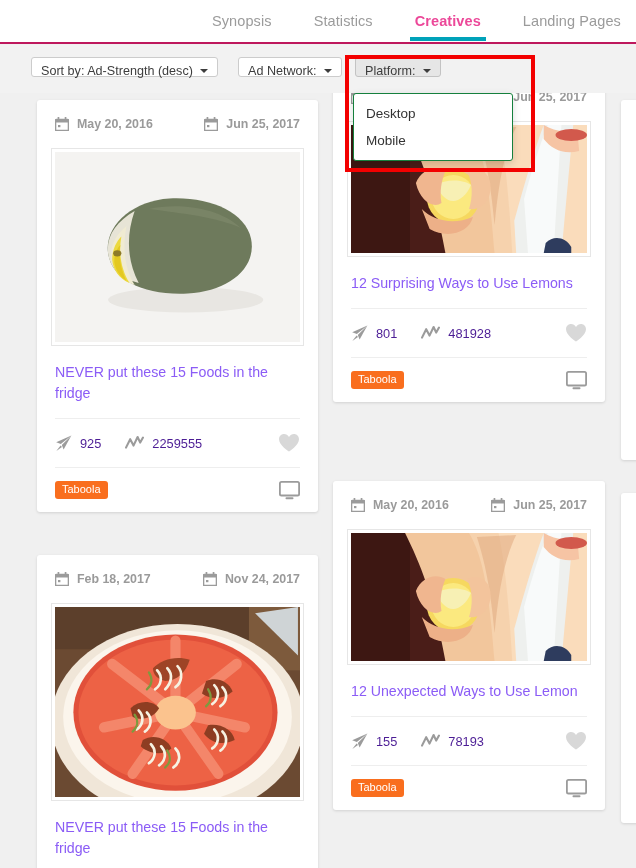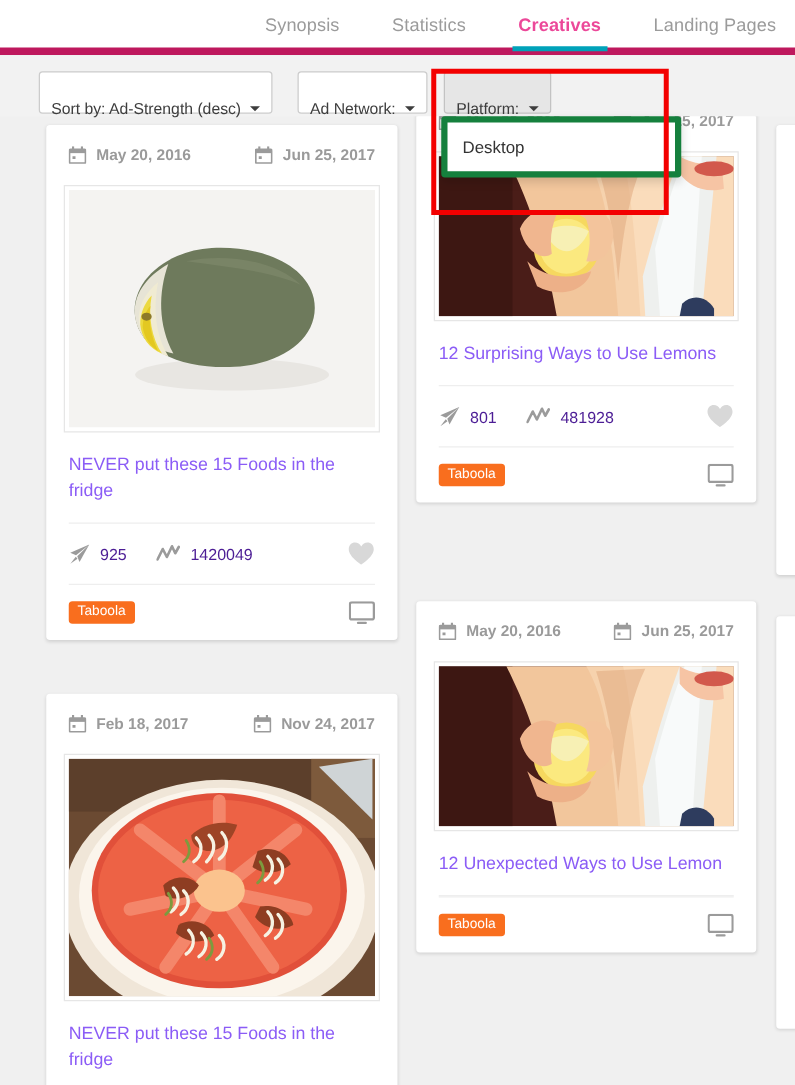--- a/index.html
+++ b/index.html
@@ -8,21 +8,21 @@
     overflow: hidden;
     font-family: "Liberation Sans", sans-serif;
     background: #f0f0f0;
   }
   #app { position: relative; width: 636px; height: 868px; overflow: hidden; }
 
   
   .tabbar {
     position: absolute; top: 0; left: 0; width: 636px; height: 44px;
     background: #ffffff;
-    border-bottom: 6px solid #be185d;
+    border-bottom: 2px solid #be185d;
   }
   .tabs {
     position: absolute; left: 212px; top: 0;
     display: flex; align-items: flex-start; height: 44px;
   }
   .tab {
     position: relative;
     font-size: 14.5px;
     color: #9b9b9b;
     padding: 13px 0 0 0;
@@ -42,21 +42,21 @@
   .filterbar {
     position: absolute; top: 45px; left: 0; width: 636px; height: 48px;
     background: #f2f2f2;
   }
   .btn {
     position: absolute; top: 12px;
     height: 20px; line-height: 26px;
     border: 1px solid #ccc; border-radius: 3px;
     background: #ffffff;
     font-size: 12.6px; color: #3d3d3d;
-    padding: 16px 9px;
+    padding: 0 9px;
     white-space: nowrap;
     cursor: pointer;
   }
   .btn .caret {
     display: inline-block;
     width: 0; height: 0; margin-left: 4px;
     vertical-align: 2px;
     border-left: 4px solid transparent;
     border-right: 4px solid transparent;
     border-top: 4px solid #3d3d3d;
@@ -66,23 +66,23 @@
   #btn-platform {
     left: 355px;
     background: #e6e6e6;
     border-color: #c3c3c3;
   }
 
   
   .dropdown {
     position: absolute;
     left: 353px; top: 93px;
-    width: 192px;
+    width: 160px;
     background: #fff;
-    border: 5px solid #15803d;
+    border: 1px solid #15803d;
     border-radius: 3px;
     box-shadow: 0 3px 8px rgba(0,0,0,.14);
     padding: 6px 0;
     z-index: 40;
   }
   .dropdown-item {
     font-size: 13.5px; color: #333;
     padding: 6px 12px;
     cursor: pointer;
     white-space: nowrap;
@@ -246,21 +246,21 @@
               <path d="M16.4 0.5 L6.8 9.9 L8.6 14.6 Z" fill="#9b9b9b"></path>
               <path d="M5.6 10.4 L1.3 15.9 L7.0 12.0 Z" fill="#9b9b9b"></path>
             </svg>
             <span class="stat-val">925</span>
           </div>
           <div class="stat">
             <svg class="ico" width="19" height="16" viewBox="0 0 19 16">
               <path d="M1 12.6 L5.2 4.2 L8.5 10.6 L12.6 2.0 L15.2 7.6 L18 2.6" fill="none" stroke="#9b9b9b" stroke-width="2.1" stroke-linecap="round" stroke-linejoin="round"></path>
               <path d="M13.2 1.6 L18.4 1.6 L18.4 6.2" fill="none" stroke="#9b9b9b" stroke-width="0"></path>
             </svg>
-            <span class="stat-val">1420049</span>
+            <span class="stat-val">2259555</span>
           </div>
           <span class="heart">
             <svg class="ico" width="22" height="20" viewBox="0 0 22 20">
               <path d="M11 18.6 C11 18.6 1 12.3 1 6.3 C1 3.1 3.3 1 6.0 1 C8.1 1 9.9 2.2 11 4.1 C12.1 2.2 13.9 1 16.0 1 C18.7 1 21 3.1 21 6.3 C21 12.3 11 18.6 11 18.6 Z" fill="#d8d8d8"></path>
             </svg>
           </span>
         </div>
         <div class="divider"></div>
         <div class="card-footer">
           <span class="badge">Taboola</span>
@@ -390,20 +390,42 @@
             <circle cx="104" cy="72" r="22" fill="#fbe97f"></circle>
             <path d="M86 60 C96 54 114 54 122 60 C118 70 110 76 104 76 C96 76 90 68 86 60 Z" fill="#f7f0b4"></path>
             <path d="M66 58 C72 44 86 40 96 46 C92 56 90 66 92 78 C84 84 70 76 66 58 Z" fill="#f0b68f"></path>
             <path d="M118 46 C130 40 142 48 142 62 C142 76 132 86 120 84 C124 72 124 58 118 46 Z" fill="#f3c49c"></path>
             <path d="M72 84 C84 96 104 100 124 92 C120 108 98 114 80 104 Z" fill="#edb088"></path>
             <path d="M198 118 C206 110 218 112 224 122 L224 128 L196 128 Z" fill="#2e3c5e"></path>
           </svg>
         </div>
         <div class="card-title">12 Unexpected Ways to Use Lemon</div>
         <div class="divider"></div>
+        <div class="card-stats">
+          <div class="stat">
+            <svg class="ico" width="17" height="17" viewBox="0 0 17 17">
+              <path d="M16.4 0.5 L1.2 7.2 L5.8 9.1 L15.9 1.1 Z" fill="#9b9b9b"></path>
+              <path d="M16.4 0.5 L6.8 9.9 L8.6 14.6 Z" fill="#9b9b9b"></path>
+              <path d="M5.6 10.4 L1.3 15.9 L7.0 12.0 Z" fill="#9b9b9b"></path>
+            </svg>
+            <span class="stat-val">155</span>
+          </div>
+          <div class="stat">
+            <svg class="ico" width="19" height="16" viewBox="0 0 19 16">
+              <path d="M1 12.6 L5.2 4.2 L8.5 10.6 L12.6 2.0 L15.2 7.6 L18 2.6" fill="none" stroke="#9b9b9b" stroke-width="2.1" stroke-linecap="round" stroke-linejoin="round"></path>
+              <path d="M13.2 1.6 L18.4 1.6 L18.4 6.2" fill="none" stroke="#9b9b9b" stroke-width="0"></path>
+            </svg>
+            <span class="stat-val">78193</span>
+          </div>
+          <span class="heart">
+            <svg class="ico" width="22" height="20" viewBox="0 0 22 20">
+              <path d="M11 18.6 C11 18.6 1 12.3 1 6.3 C1 3.1 3.3 1 6.0 1 C8.1 1 9.9 2.2 11 4.1 C12.1 2.2 13.9 1 16.0 1 C18.7 1 21 3.1 21 6.3 C21 12.3 11 18.6 11 18.6 Z" fill="#d8d8d8"></path>
+            </svg>
+          </span>
+        </div>
         <div class="divider"></div>
         <div class="card-footer">
           <span class="badge">Taboola</span>
           <span class="monitor">
             <svg class="ico" width="21" height="19" viewBox="0 0 21 19">
               <rect x="0.9" y="0.9" width="19.2" height="13.6" rx="1.6" fill="none" stroke="#9b9b9b" stroke-width="1.8"></rect>
               <rect x="6.5" y="16.3" width="8" height="1.9" rx="0.9" fill="#9b9b9b"></rect>
             </svg>
           </span>
         </div>
@@ -471,17 +493,18 @@
           </svg>
         </div>
         <div class="card-title">NEVER put these 15 Foods in the fridge</div>
       </div>
       <div class="card" style="left: 621px; top: 7px; width: 60px; height: 360px;"></div>
       <div class="card" style="left: 621px; top: 400px; width: 60px; height: 330px;"></div>
     </div>
 
   <div class="dropdown">
     <div class="dropdown-item">Desktop</div>
+    <div class="dropdown-item">Mobile</div>
   </div>
 
   <div class="highlight"></div>
 
 </div>
 
 </body></html>

